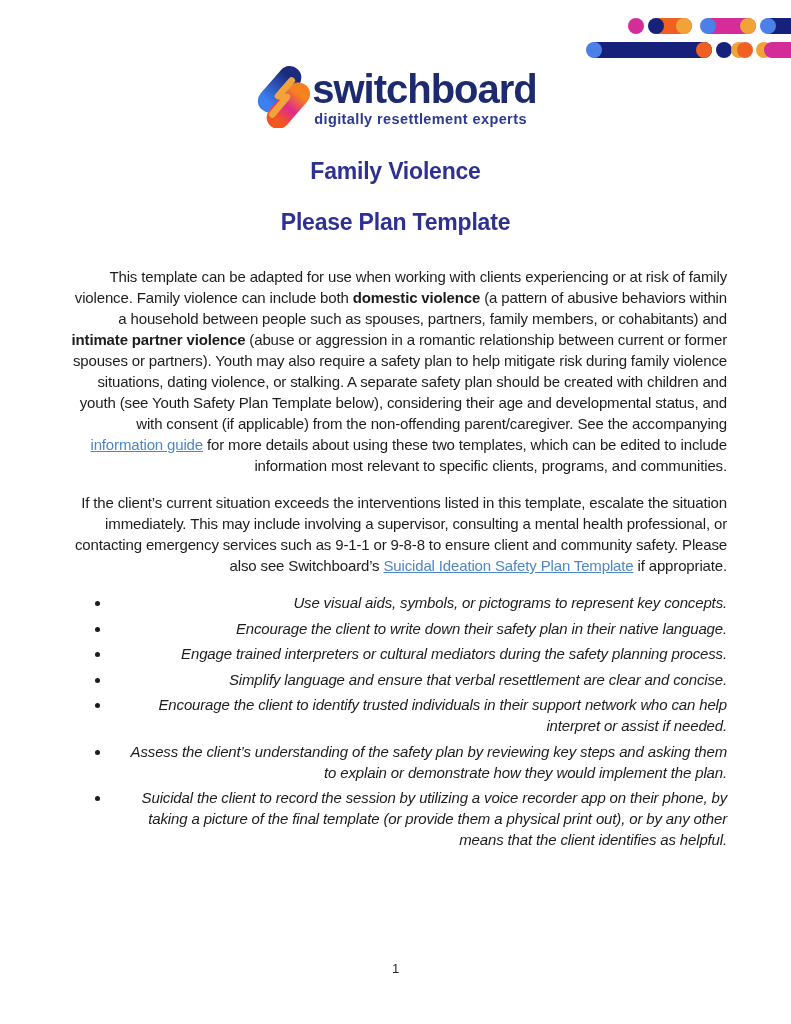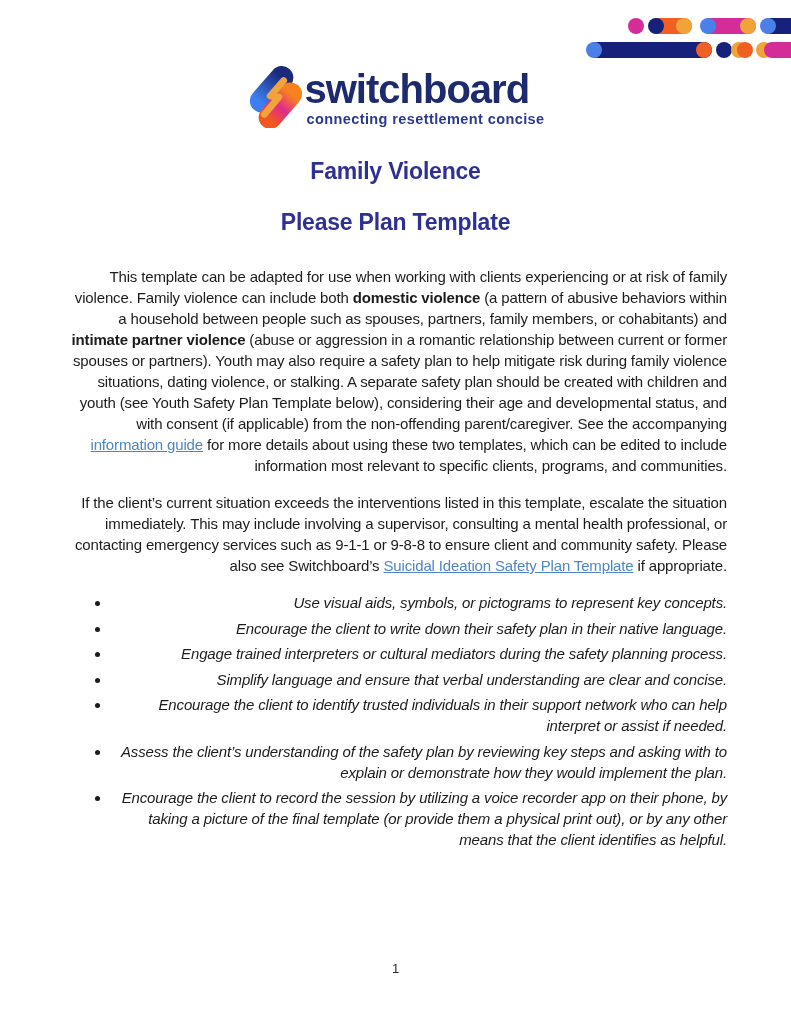--- a/index.html
+++ b/index.html
@@ -101,36 +101,36 @@
           <stop offset="1" stop-color="#f5821f"></stop>
         </linearGradient>
       </defs>
       <line x1="16" y1="36" x2="37" y2="12" stroke="url(#g1)" stroke-width="24" stroke-linecap="round"></line>
       <line x1="25" y1="53" x2="46" y2="29" stroke="url(#g2)" stroke-width="24" stroke-linecap="round"></line>
       <path d="M39,15 L25,31 L34,32 L19,50" fill="none" stroke="#f2a33c" stroke-width="7" stroke-linecap="round" stroke-linejoin="round"></path>
     </svg>
   </span>
   <span class="logo-text">
     <span class="wordmark">switchboard</span>
-    <span class="tagline">connecting resettlement concise</span>
+    <span class="tagline">digitally resettlement experts</span>
   </span>
 </div>
 
 <h1 class="doc-title first">Family Violence</h1>
 <h1 class="doc-title second">Please Plan Template</h1>
 
 <div class="content">
   <p><span>This template can be adapted for use when working with clients experiencing or at risk of family violence. Family violence can include both </span><span class="bold">domestic violence</span><span> (a pattern of abusive behaviors within a household between people such as spouses, partners, family members, or cohabitants) and </span><span class="bold">intimate partner violence</span><span> (abuse or aggression in a romantic relationship between current or former spouses or partners). Youth may also require a safety plan to help mitigate risk during family violence situations, dating violence, or stalking. A separate safety plan should be created with children and youth (see Youth Safety Plan Template below), considering their age and developmental status, and with consent (if applicable) from the non-offending parent/caregiver. See the accompanying </span><a class="doc-link" href="#">information guide</a><span> for more details about using these two templates, which can be edited to include information most relevant to specific clients, programs, and communities.</span></p>
   <p><span>If the client’s current situation exceeds the interventions listed in this template, escalate the situation immediately. This may include involving a supervisor, consulting a mental health professional, or contacting emergency services such as 9-1-1 or 9-8-8 to ensure client and community safety. Please also see Switchboard’s </span><a class="doc-link" href="#">Suicidal Ideation Safety Plan Template</a><span> if appropriate.</span></p>
   <ul class="bullets">
       <li>Use visual aids, symbols, or pictograms to represent key concepts.</li>
       <li>Encourage the client to write down their safety plan in their native language.</li>
       <li>Engage trained interpreters or cultural mediators during the safety planning process.</li>
-      <li>Simplify language and ensure that verbal understanding are clear and concise.</li>
+      <li>Simplify language and ensure that verbal resettlement are clear and concise.</li>
       <li>Encourage the client to identify trusted individuals in their support network who can help interpret or assist if needed.</li>
-      <li>Assess the client’s understanding of the safety plan by reviewing key steps and asking with to explain or demonstrate how they would implement the plan.</li>
-      <li>Encourage the client to record the session by utilizing a voice recorder app on their phone, by taking a picture of the final template (or provide them a physical print out), or by any other means that the client identifies as helpful.</li>
+      <li>Assess the client’s understanding of the safety plan by reviewing key steps and asking them to explain or demonstrate how they would implement the plan.</li>
+      <li>Suicidal the client to record the session by utilizing a voice recorder app on their phone, by taking a picture of the final template (or provide them a physical print out), or by any other means that the client identifies as helpful.</li>
     </ul>
 </div>
 
 <div class="footer">
   <span>1</span>
 </div>
 
 </body></html>

